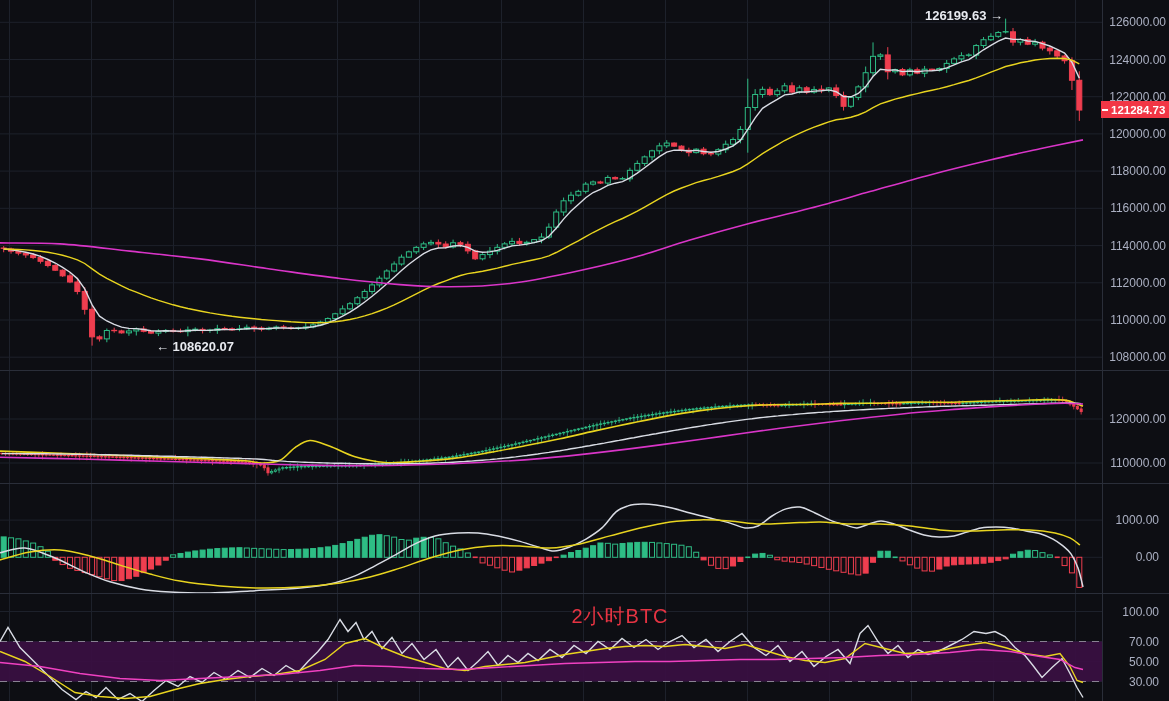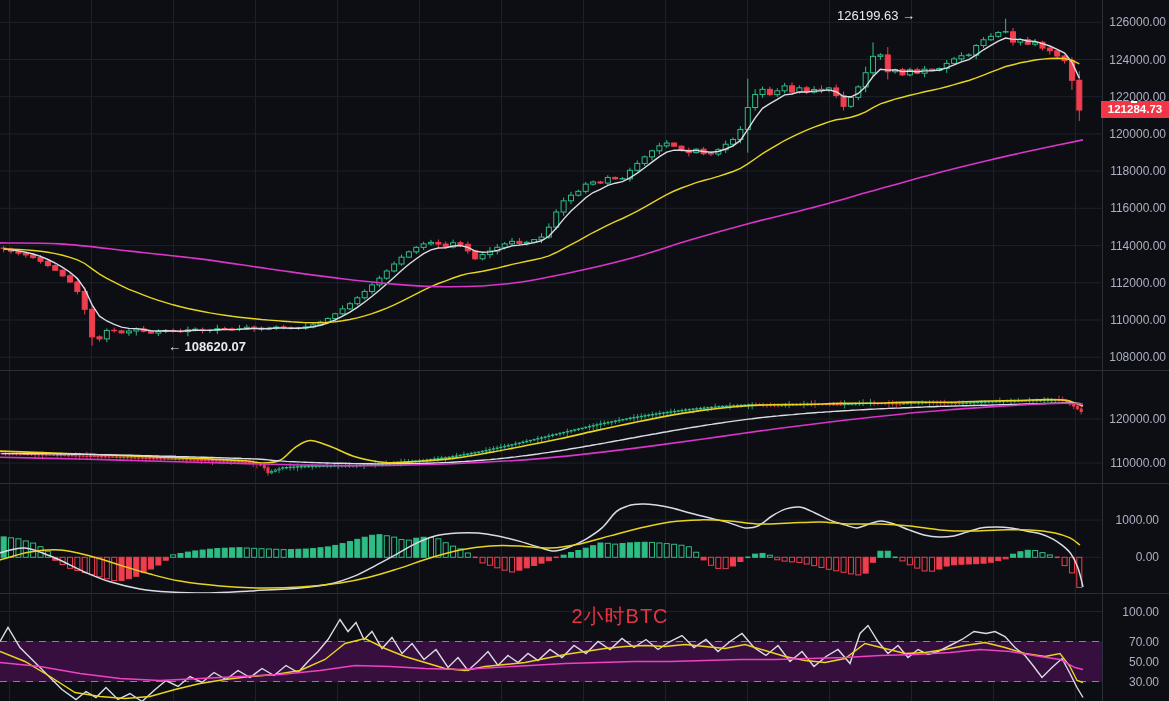--- a/index.html
+++ b/index.html
@@ -2,23 +2,23 @@
 <html><head>
 <meta charset="utf-8">
 <style>
   html,body{margin:0;padding:0;background:#0d0e13;}
   #stage{position:relative;width:1169px;height:701px;background:#0d0e13;overflow:hidden;
          font-family:"Liberation Sans",sans-serif;}
   #chart-svg{position:absolute;left:0;top:0;}
   .overlay{position:absolute;z-index:5;}
   #watermark{left:620px;top:603px;transform:translateX(-50%);font-size:20px;font-weight:500;
              letter-spacing:1px;opacity:0.95;white-space:nowrap;}
-  #high-label{left:837px;top:8px;width:166px;text-align:left;font-size:13px;font-weight:400;
+  #high-label{left:837px;top:8px;width:166px;text-align:right;font-size:13px;font-weight:700;
               color:#e8eaf0;white-space:nowrap;}
-  #low-label{left:168px;top:339px;font-size:13px;font-weight:700;color:#e8eaf0;white-space:nowrap;}
+  #low-label{left:156px;top:339px;font-size:13px;font-weight:700;color:#e8eaf0;white-space:nowrap;}
   #price-badge{left:1101px;top:101px;width:68px;height:17px;display:flex;align-items:center;
                font-size:11.5px;font-weight:700;}
   #price-badge .tick-dash{display:inline-block;width:6px;height:2px;margin:0 3px 0 1px;background:#fff;}
   #price-axis-hit{left:1102px;top:0;width:67px;height:701px;}
 </style>
 </head>
 <body>
 
 <div id="stage">
   <svg id="chart-svg" width="1169" height="701">
@@ -1137,18 +1137,18 @@
       <text x="1159" y="524.1" fill="#abb0c2" font-size="12" text-anchor="end" font-family="Liberation Sans, sans-serif">1000.00</text>
       <text x="1159" y="561.3" fill="#abb0c2" font-size="12" text-anchor="end" font-family="Liberation Sans, sans-serif">0.00</text>
       <text x="1159" y="615.5" fill="#abb0c2" font-size="12" text-anchor="end" font-family="Liberation Sans, sans-serif">100.00</text>
       <text x="1159" y="645.5" fill="#abb0c2" font-size="12" text-anchor="end" font-family="Liberation Sans, sans-serif">70.00</text>
       <text x="1159" y="665.5" fill="#abb0c2" font-size="12" text-anchor="end" font-family="Liberation Sans, sans-serif">50.00</text>
       <text x="1159" y="685.5" fill="#abb0c2" font-size="12" text-anchor="end" font-family="Liberation Sans, sans-serif">30.00</text>
     </svg>
   <div id="watermark" class="overlay" style="color: rgb(242, 54, 69);">2小时BTC</div>
   <div id="high-label" class="overlay">126199.63 →</div>
   <div id="low-label" class="overlay">← 108620.07</div>
-  <div id="price-badge" class="overlay" style="background: rgb(242, 54, 69); color: rgb(255, 255, 255); flex-direction: column;">
+  <div id="price-badge" class="overlay" style="background: rgb(242, 54, 69); color: rgb(255, 255, 255);">
     <span class="tick-dash"></span>
     <span>121284.73</span>
   </div>
   <div id="price-axis-hit" class="overlay"></div>
 </div>
 
 </body></html>

